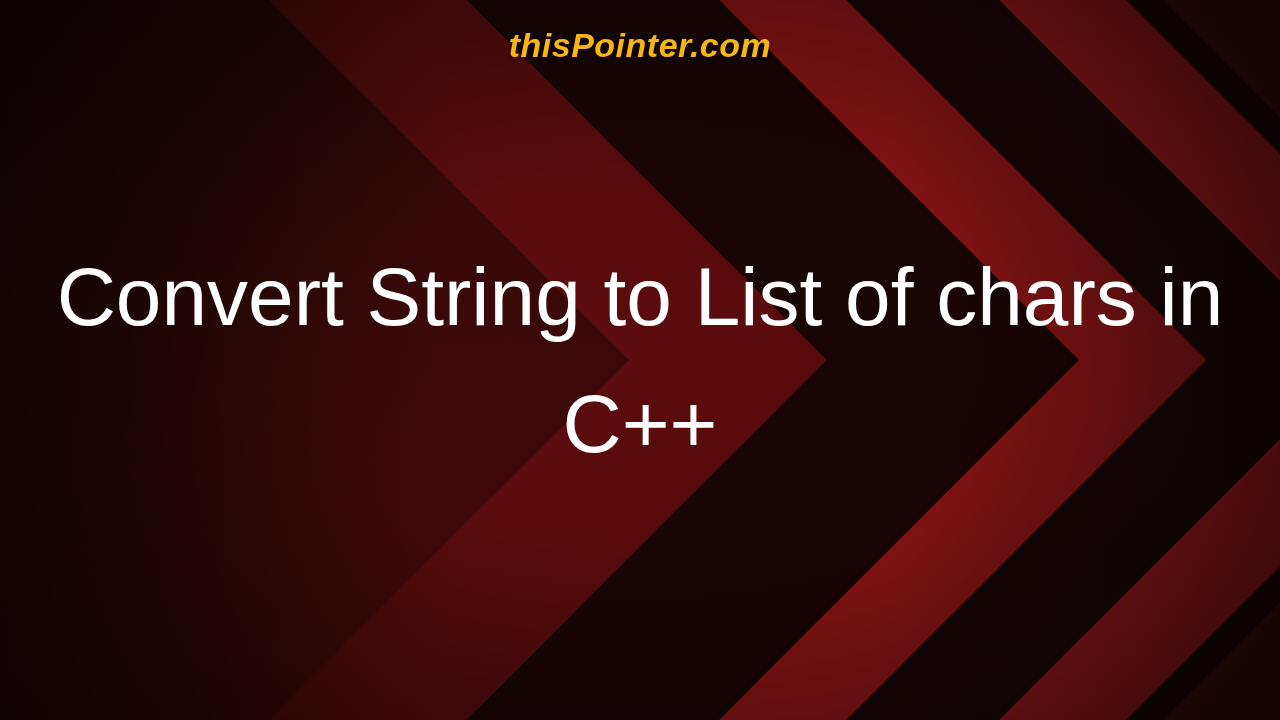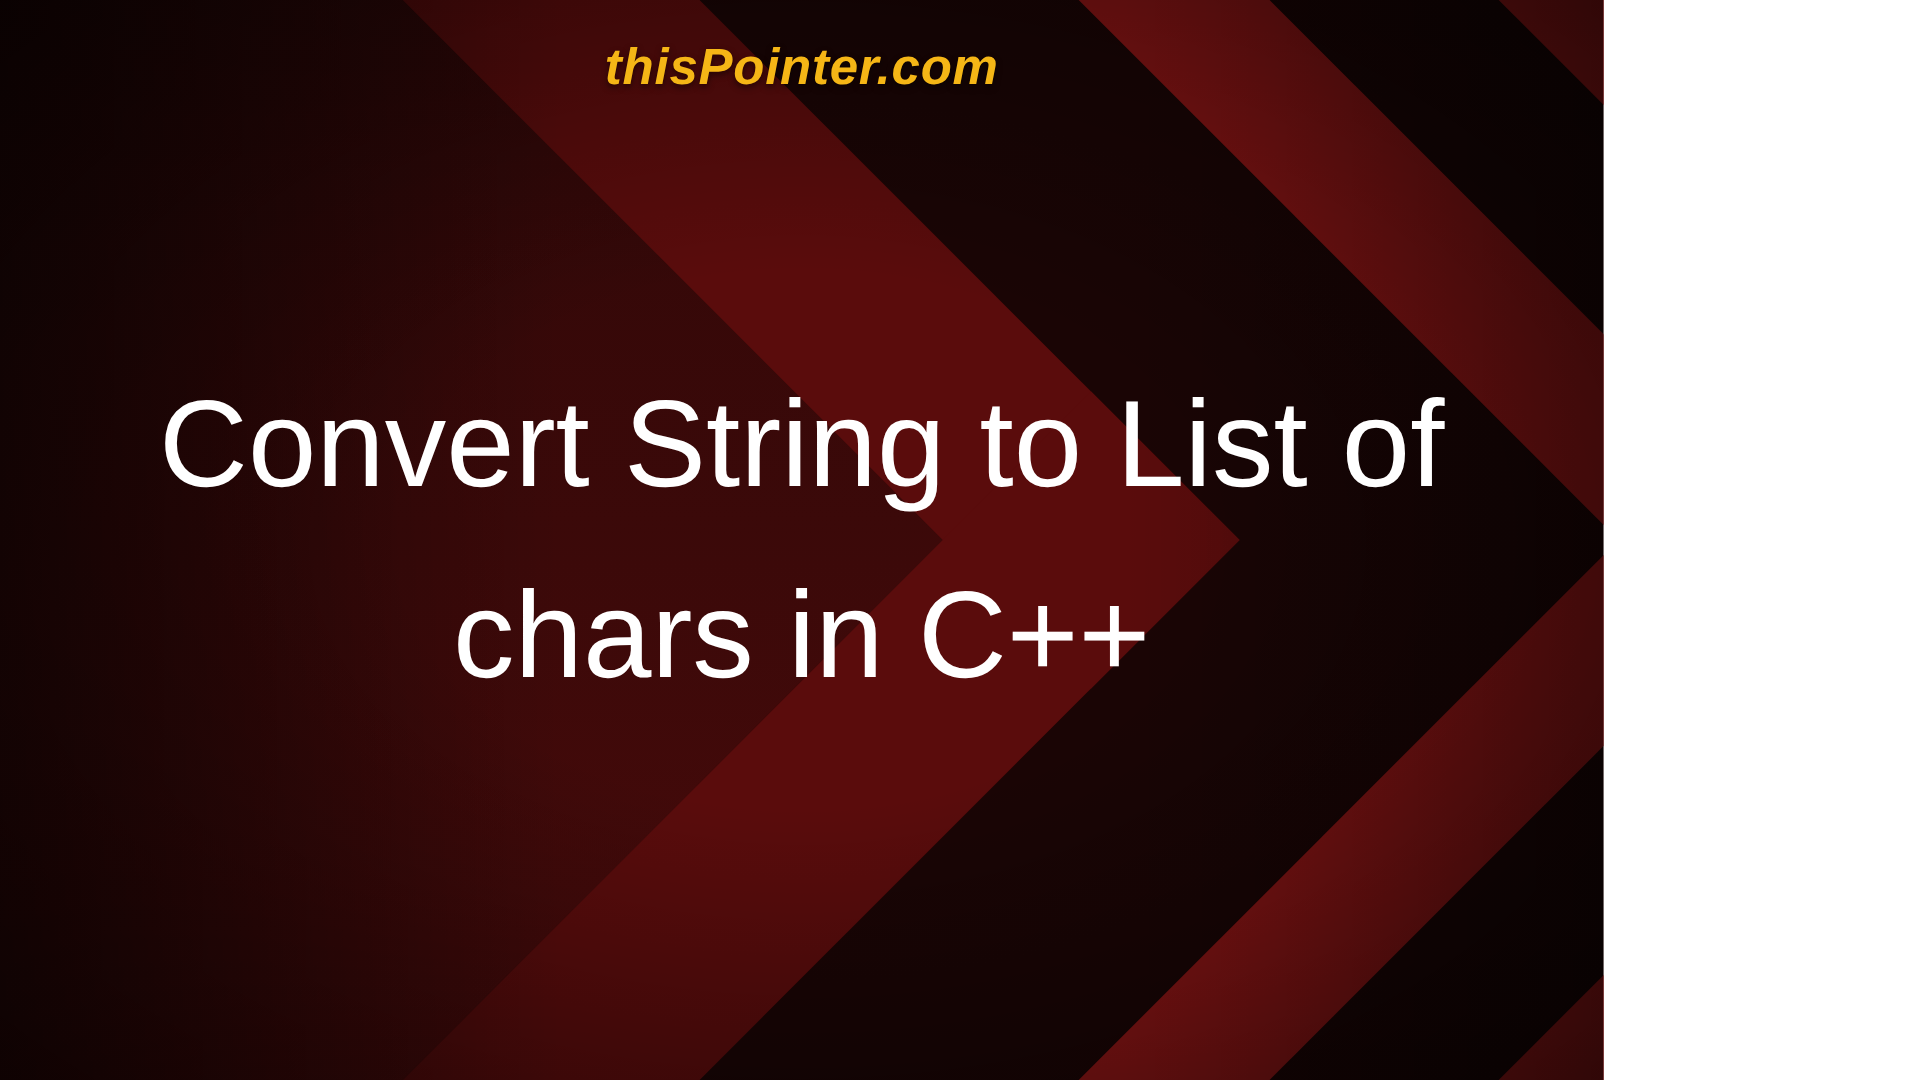--- a/index.html
+++ b/index.html
@@ -6,21 +6,21 @@
       margin: 0;
       padding: 0;
       box-sizing: border-box;
     }
     html, body {
       width: 1280px;
       height: 720px;
       overflow: hidden;
     }
     .banner {
-      width: 1069px;
+      width: 1280px;
       height: 720px;
       position: relative;
       background: #1a0505;
       overflow: hidden;
     }
     .chevron {
       position: absolute;
       top: 50%;
       transform: translateY(-50%) rotate(45deg);
     }

